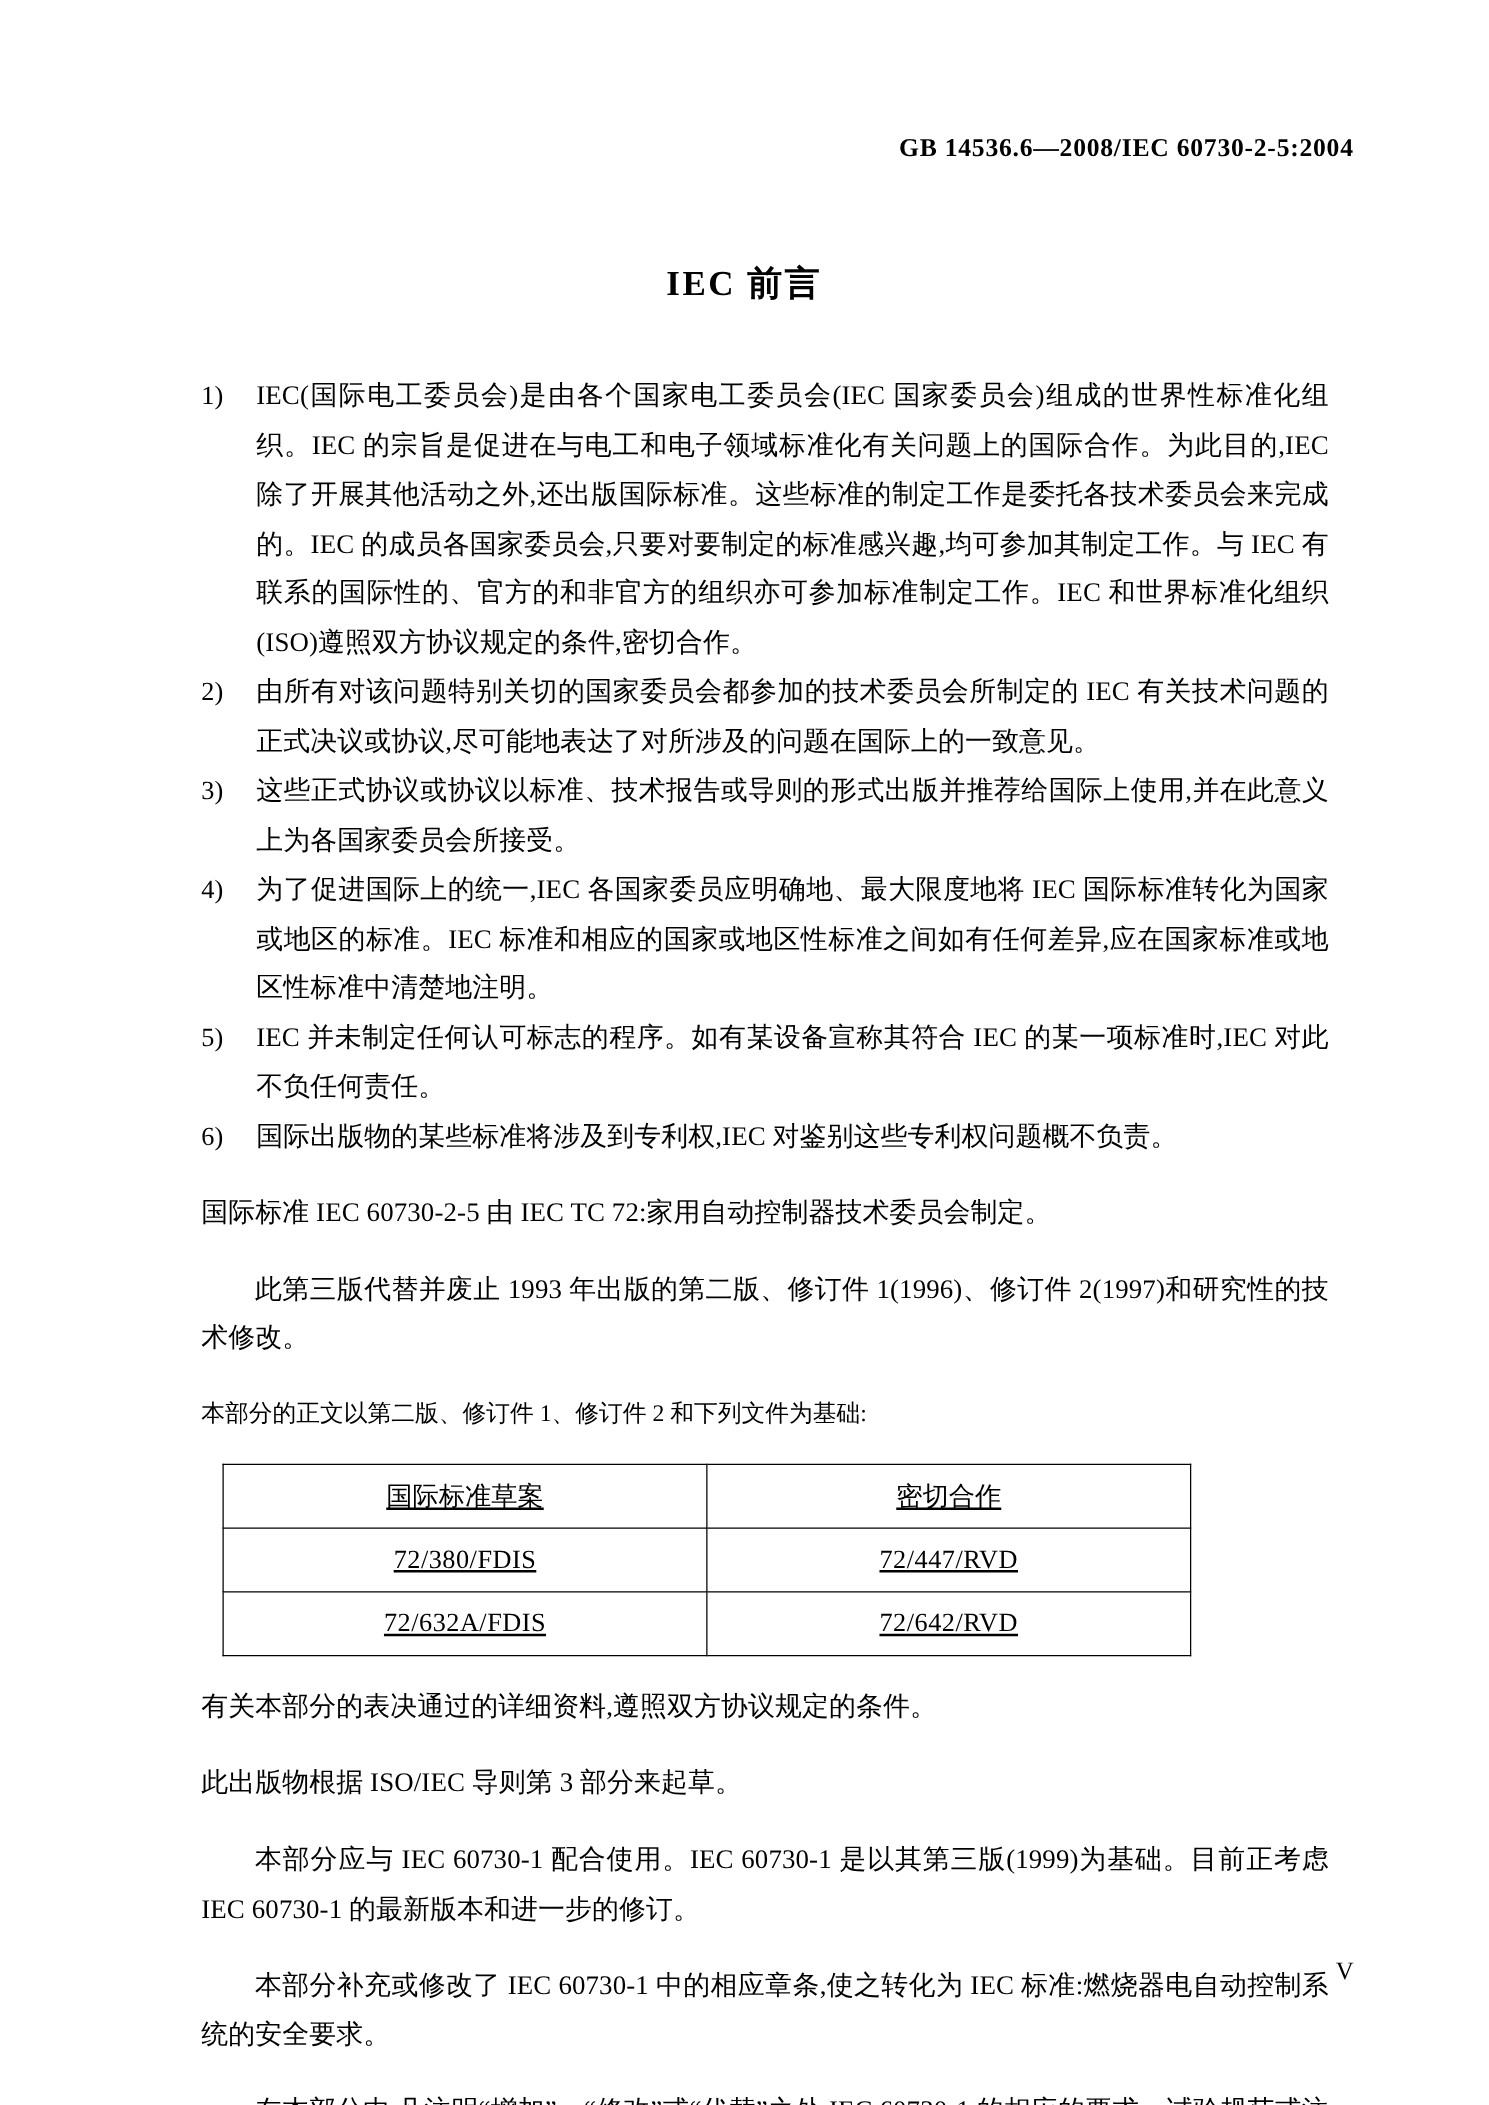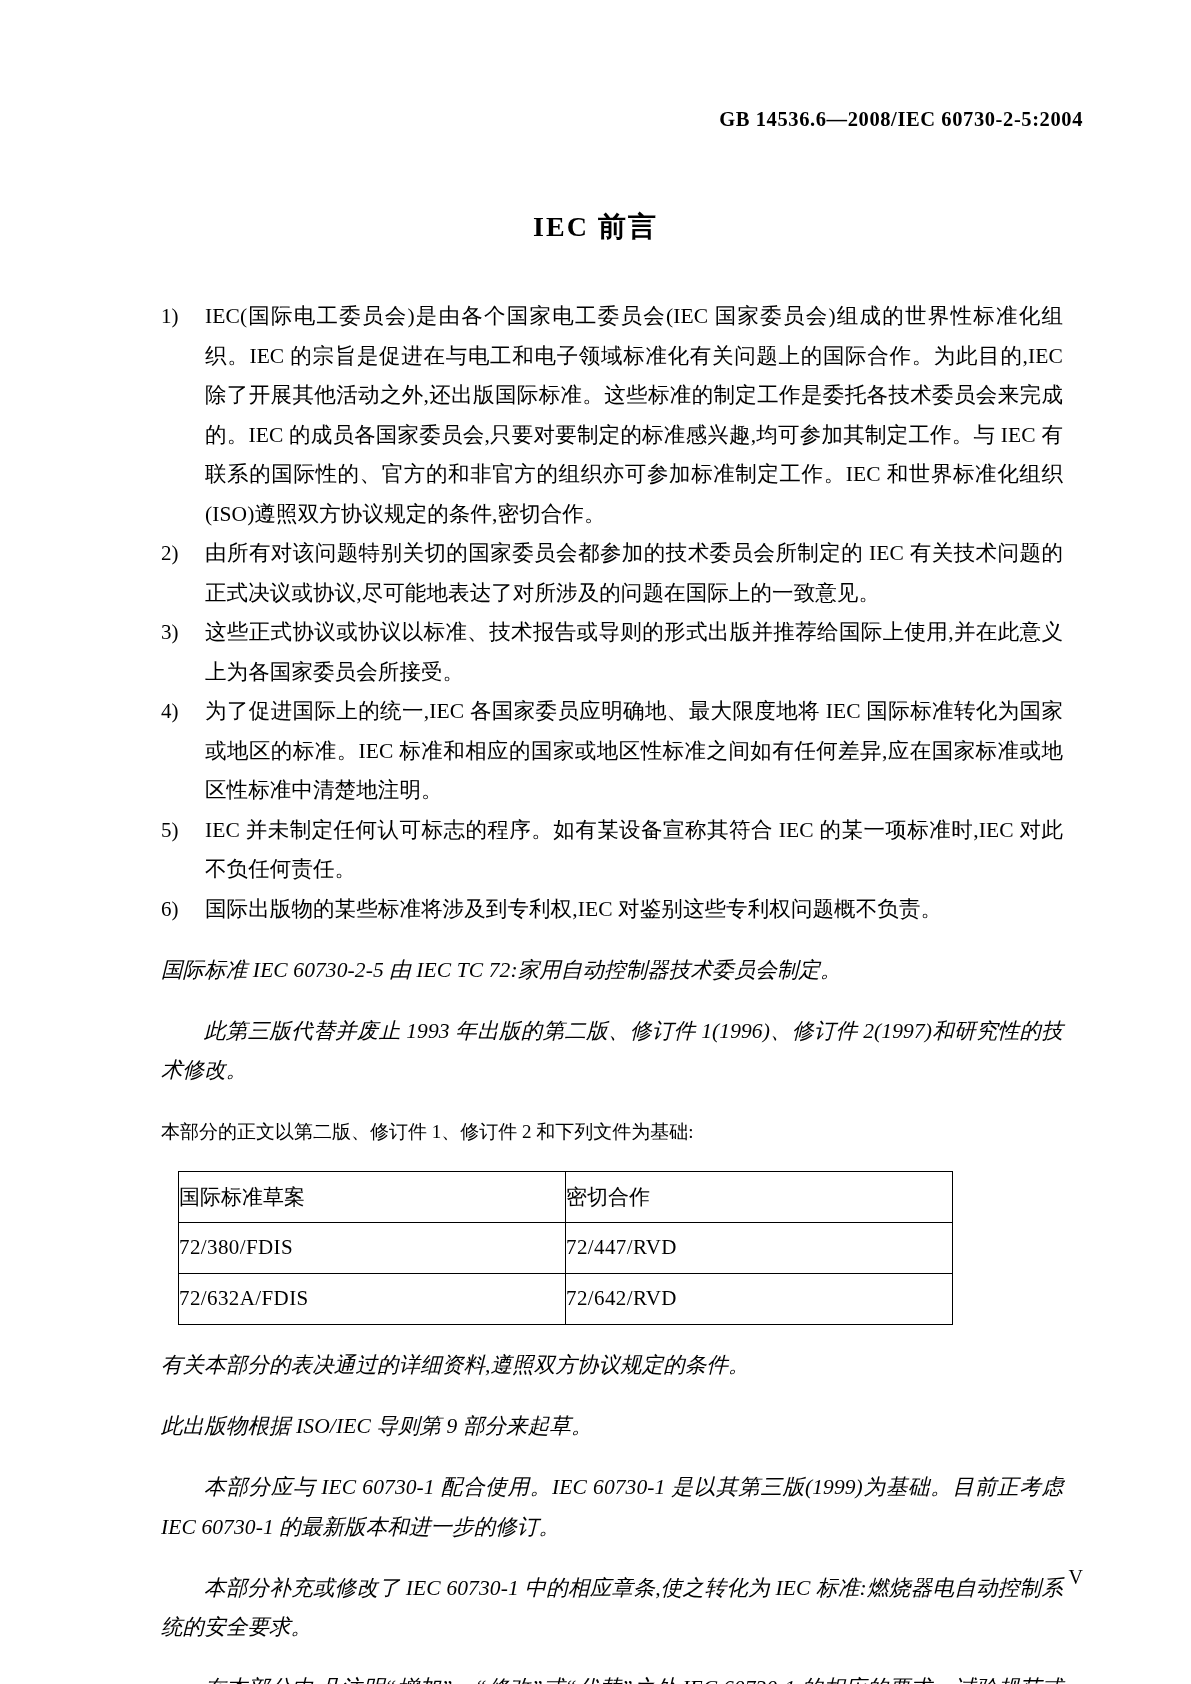--- a/index.html
+++ b/index.html
@@ -66,21 +66,20 @@
     left: 33px;
     top: 0;
     font-size: 21px;
   }
   .para {
     font-size: 21.5px;
     line-height: 39.5px;
     text-align: justify;
     text-justify: inter-ideograph;
     letter-spacing: 0.1px;
-    font-style: italic;
   }
   .para.flush {
     text-indent: 0;
     margin-left: 33px;
   }
   .para.indent {
     text-indent: 43px;
     margin-left: 33px;
   }
   .basis-line {
@@ -90,24 +89,26 @@
     text-indent: 0;
   }
   table.doc-table {
     border-collapse: collapse;
     width: 775px;
     margin: 9px 0 9px 50px;
     table-layout: fixed;
   }
   table.doc-table td {
     border: 1.4px solid #000000;
+    text-align: center;
     font-size: 21px;
     height: 50px;
     vertical-align: middle;
     padding: 0;
+    text-decoration: underline;
   }
   table.doc-table td.code {
     font-size: 21px;
     letter-spacing: 0.4px;
   }
   .folio {
     position: absolute;
     bottom: 95px;
     right: 108px;
     font-size: 20px;
@@ -166,21 +167,21 @@
           <td class="code">72/447/RVD</td>
         </tr>
         <tr>
           <td class="code">72/632A/FDIS</td>
           <td class="code">72/642/RVD</td>
         </tr>
       </tbody>
     </table>
 
     <p class="para flush">有关本部分的表决通过的详细资料,遵照双方协议规定的条件。</p>
-    <p class="para flush">此出版物根据 ISO/IEC 导则第 9 部分来起草。</p>
+    <p class="para flush">此出版物根据 ISO/IEC 导则第 3 部分来起草。</p>
     <p class="para indent">本部分应与 IEC 60730-1 配合使用。IEC 60730-1 是以其第三版(1999)为基础。目前正考虑 IEC 60730-1 的最新版本和进一步的修订。</p>
     <p class="para indent">本部分补充或修改了 IEC 60730-1 中的相应章条,使之转化为 IEC 标准:燃烧器电自动控制系统的安全要求。</p>
     <p class="para indent">在本部分中,凡注明“增加”、“修改”或“代替”之处,IEC 60730-1 的相应的要求、试验规范或注释应作相应的修改。</p>
 
   </div>
 
   <div class="folio">V</div>
 
 </div>
 

